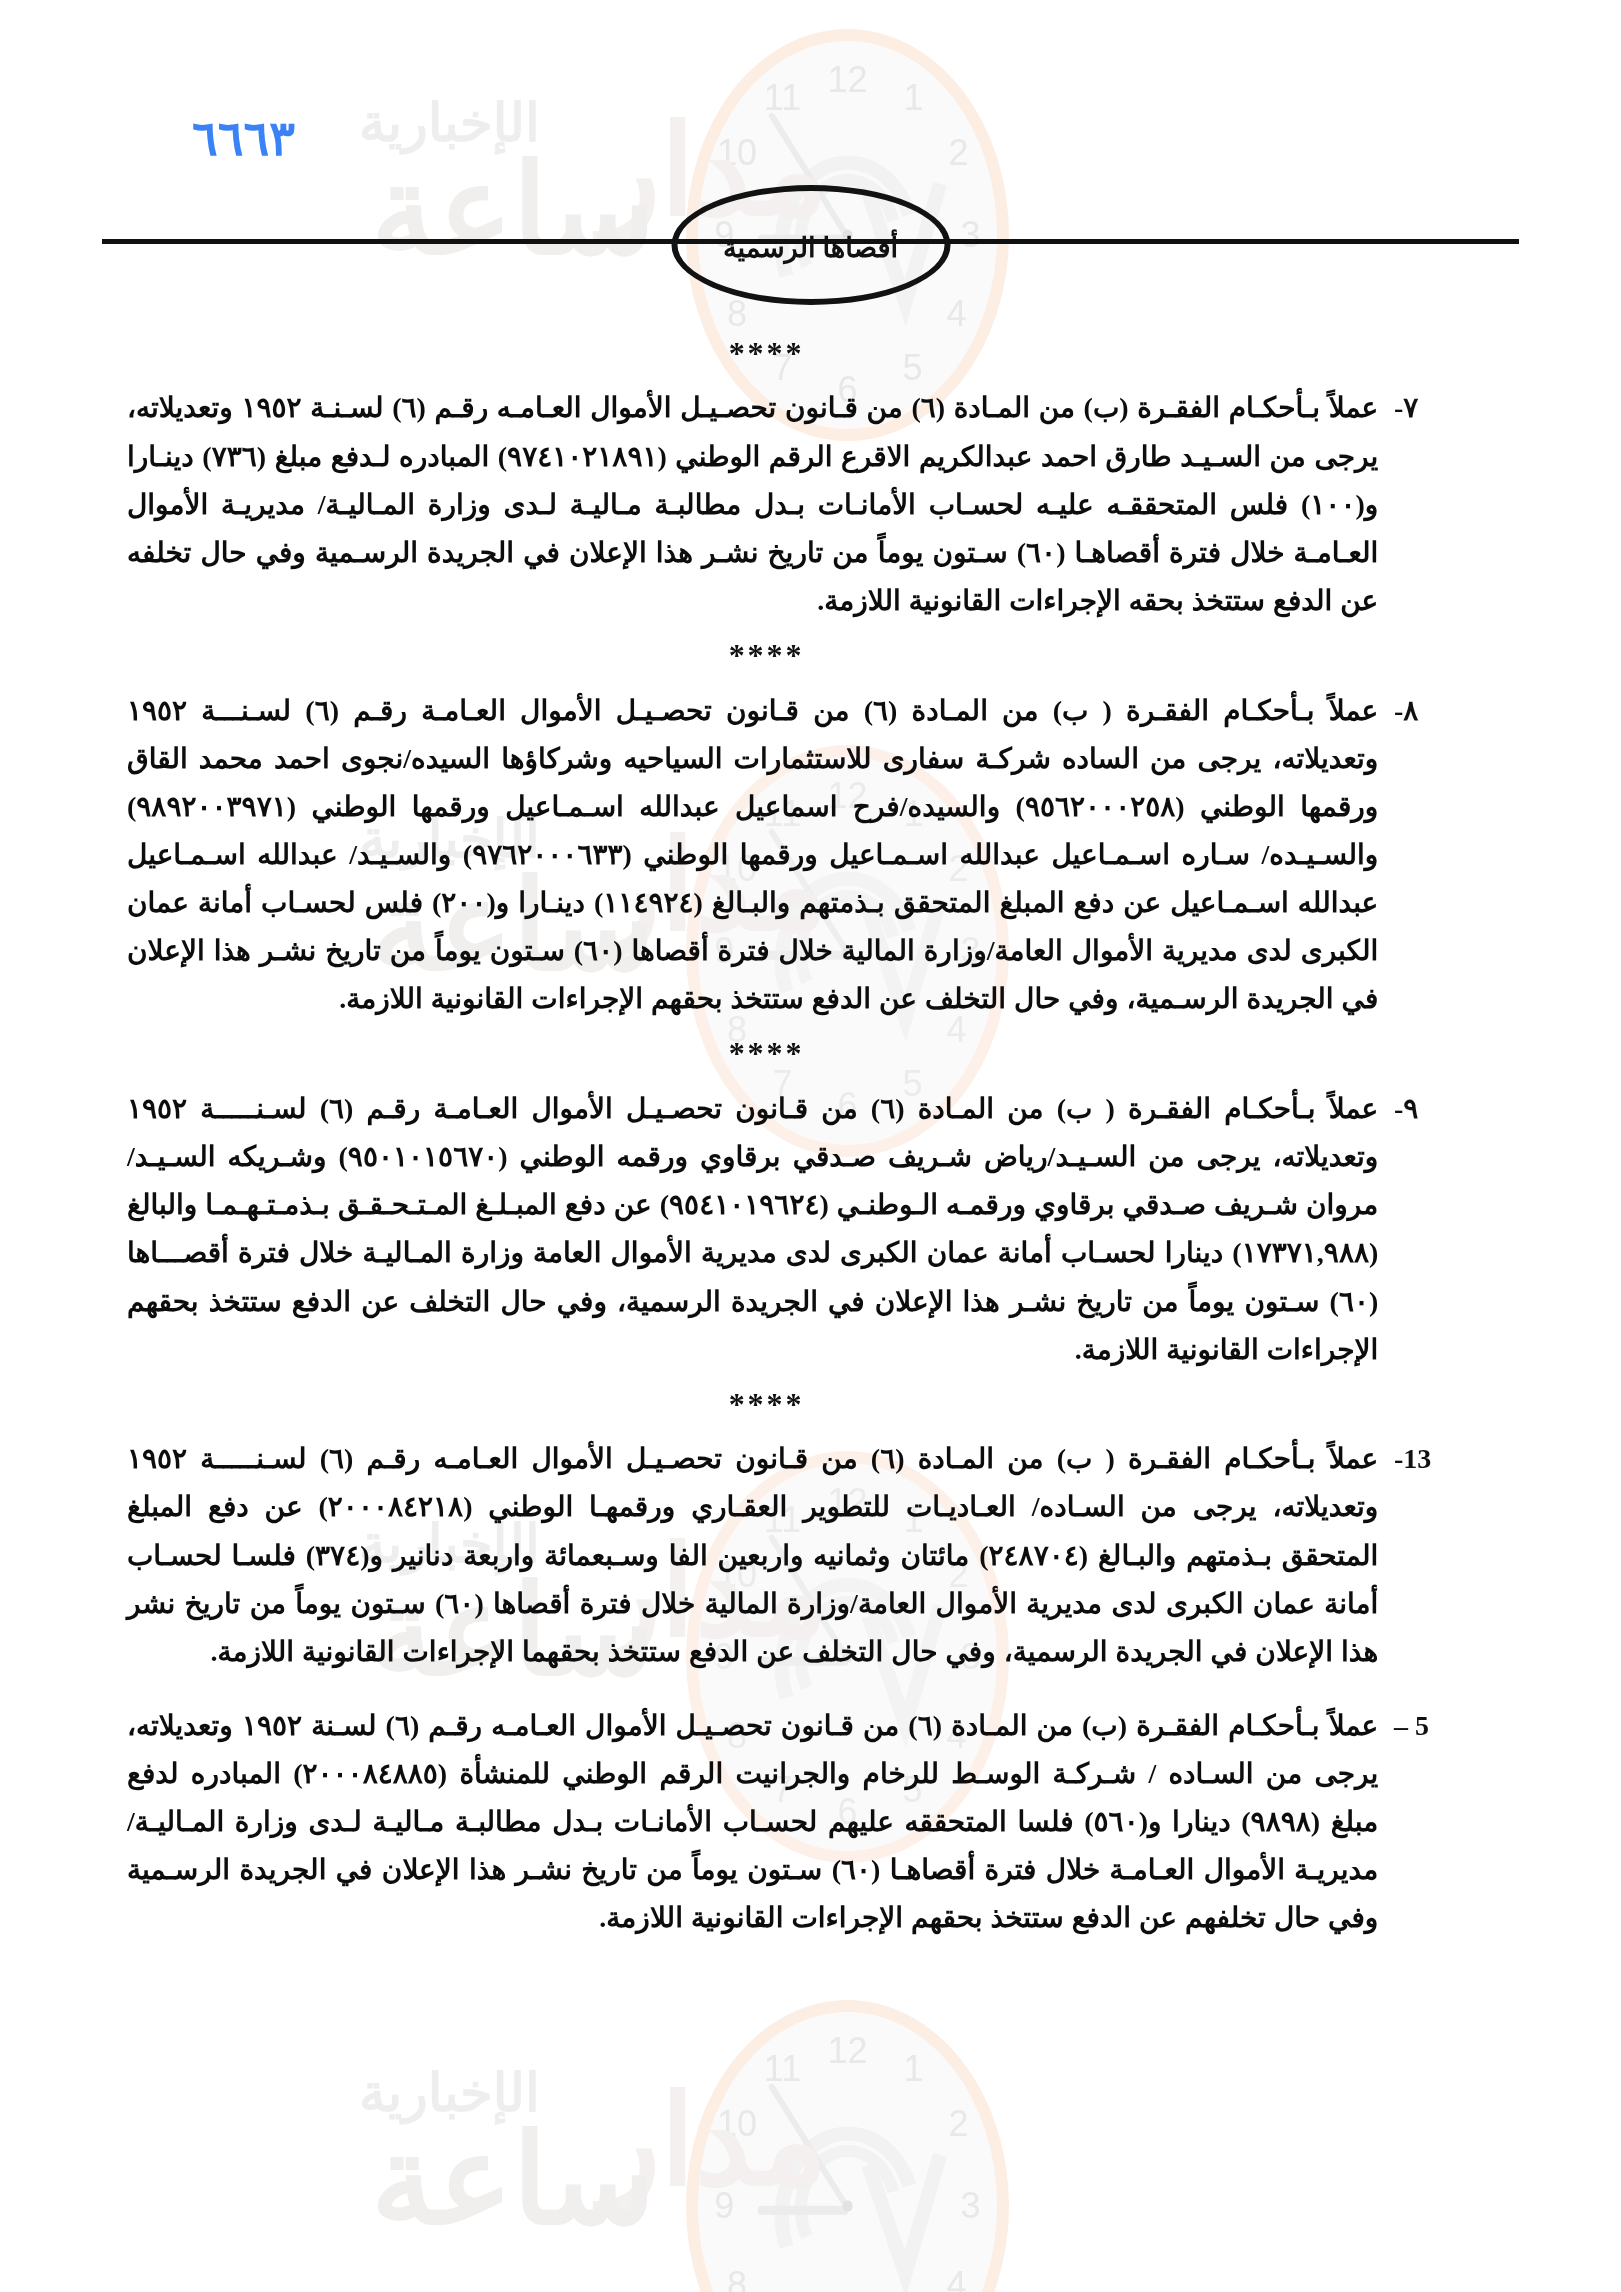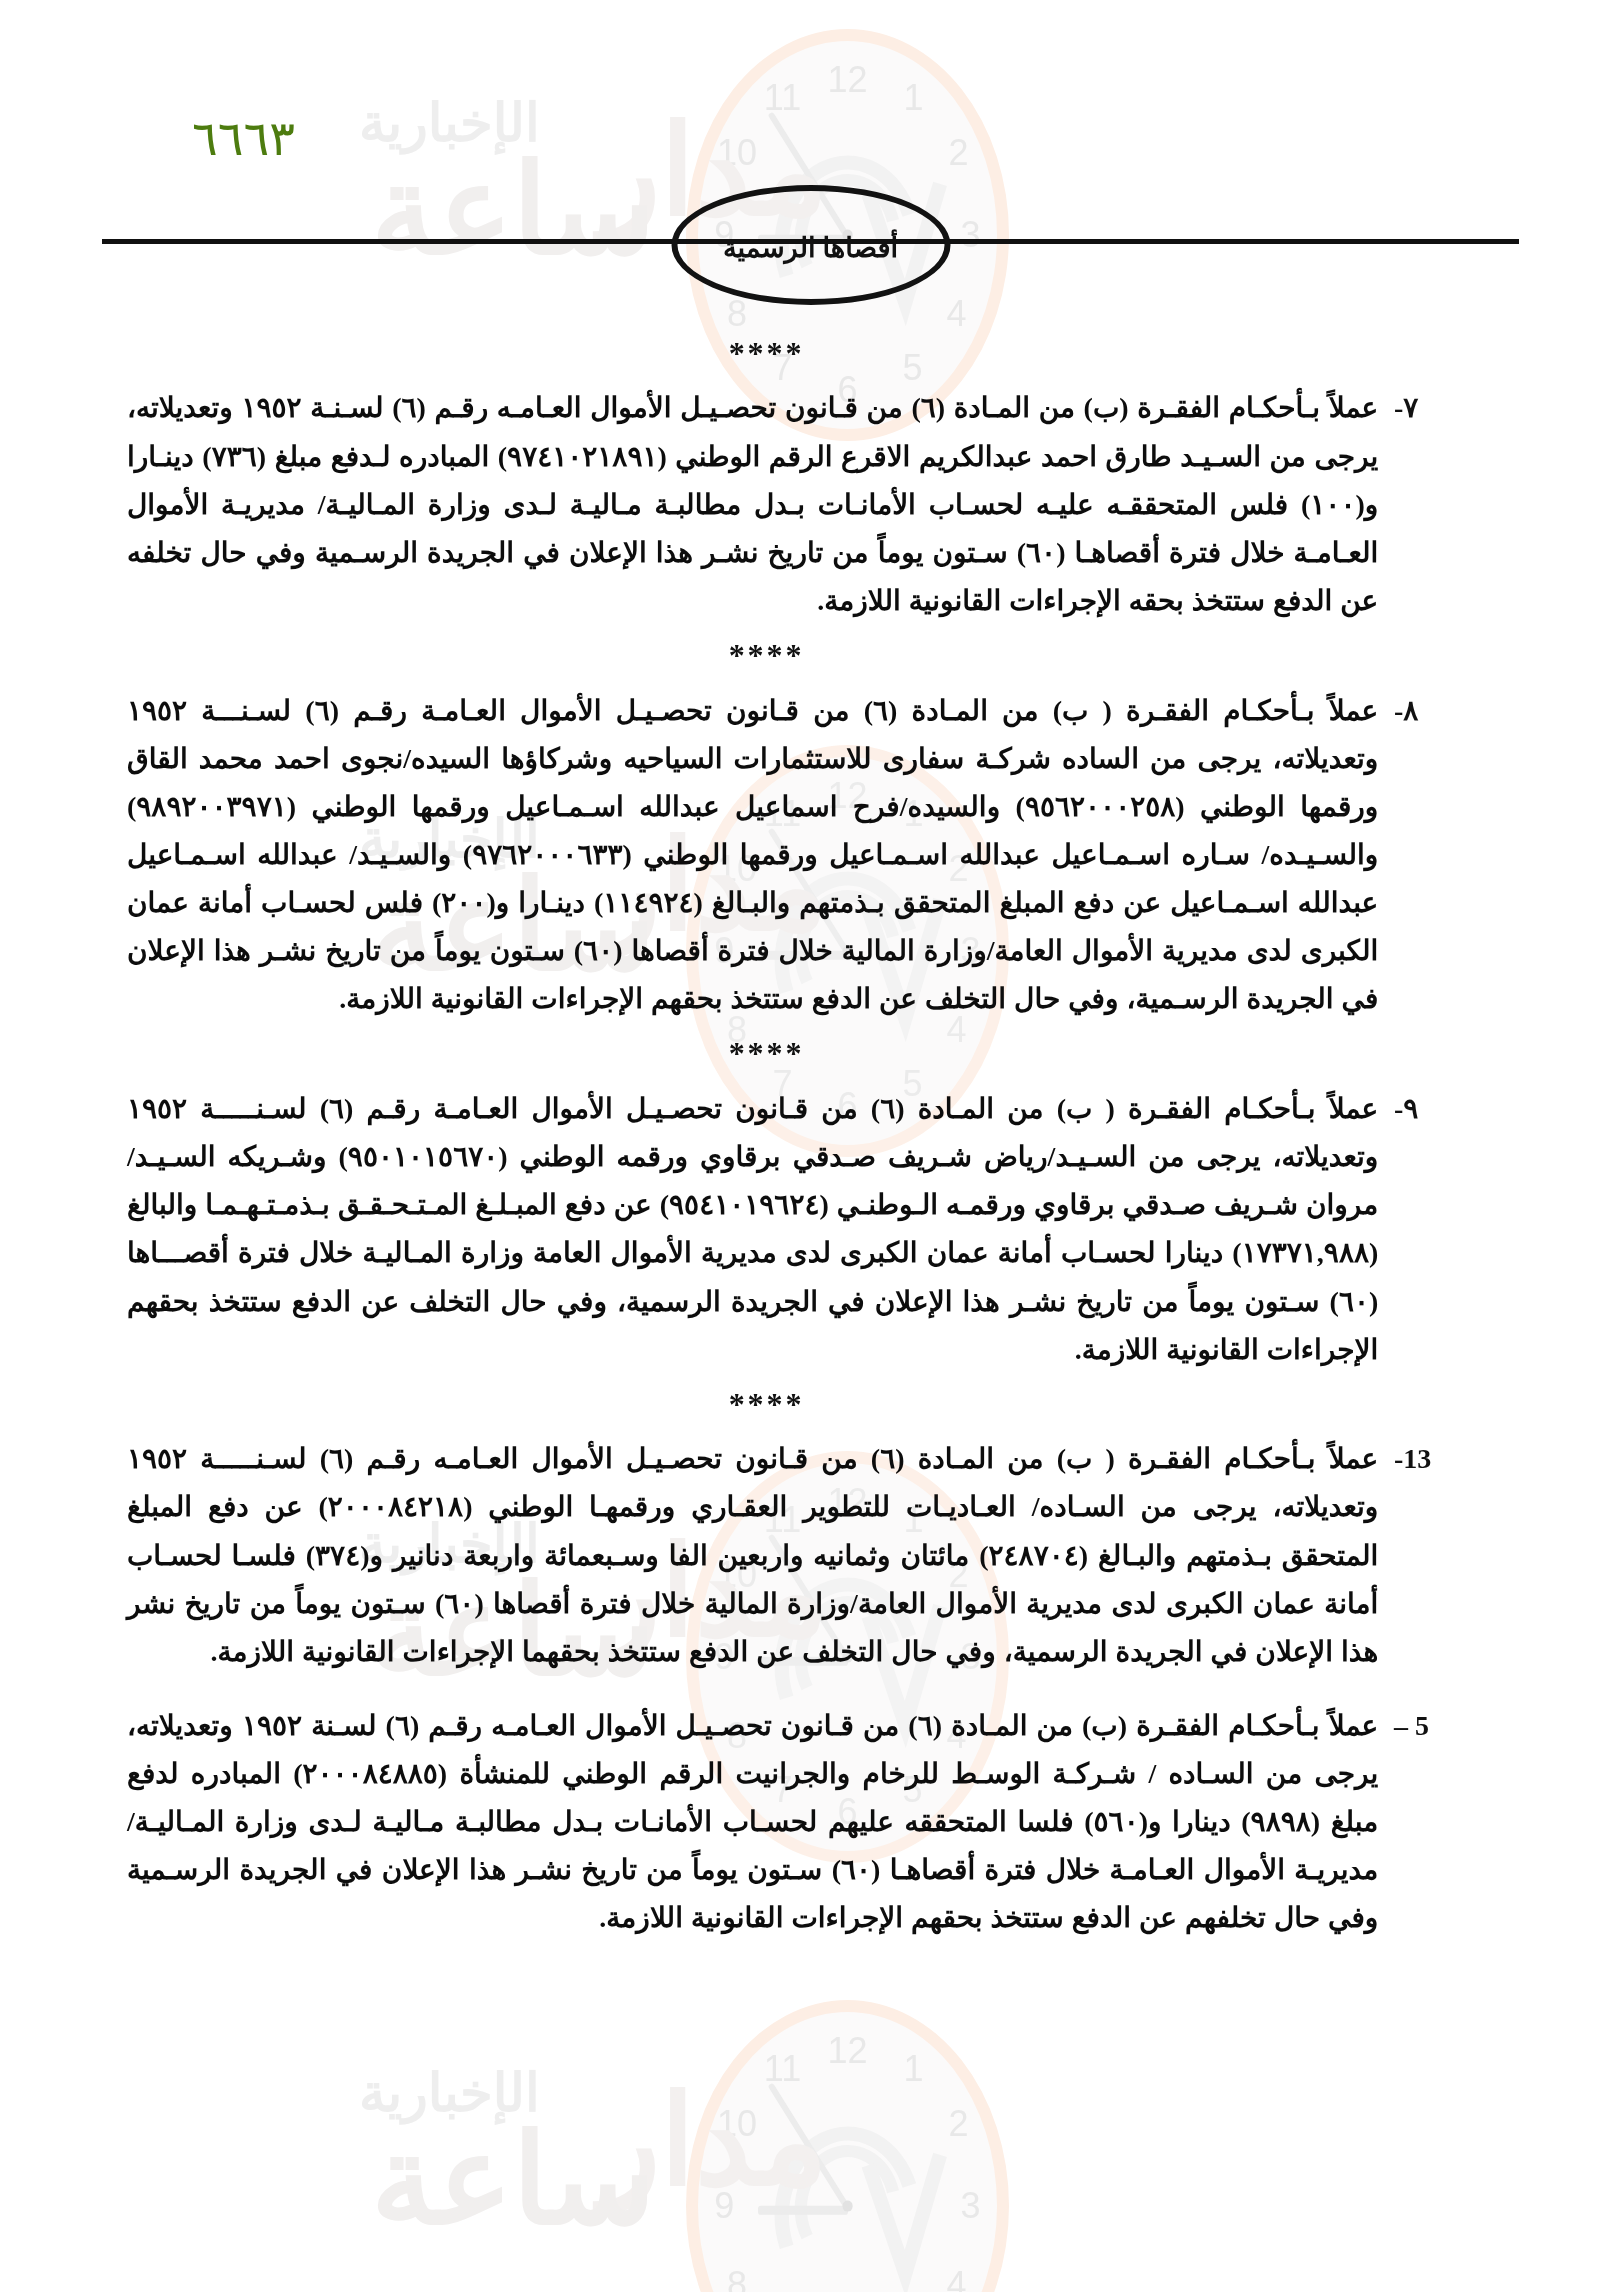--- a/index.html
+++ b/index.html
@@ -82,22 +82,22 @@
   .wm-madar    { font-size: 125px; }
   .wm-saa      { font-size: 125px; margin-left: 12px; }
 
   
   .page-number {
     position: absolute;
     top: 110px;
     left: 192px;
     font-family: "Liberation Serif", serif;
     font-size: 48px;
-    font-weight: 400;
-    color: #4d7c0f;
+    font-weight: 700;
+    color: #3b82f6;
     letter-spacing: 5.9px;
     direction: ltr;
   }
   .rule-wrap {
     position: absolute;
     top: 237px;
     left: 102px;
     right: 102px;
     height: 7.8px;
   }

